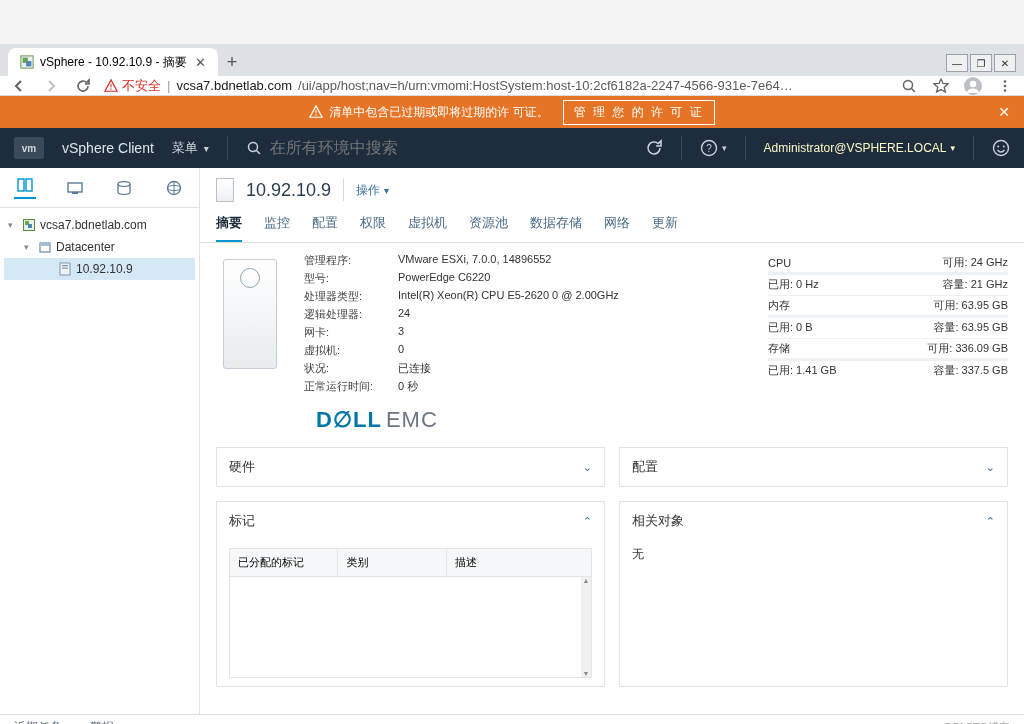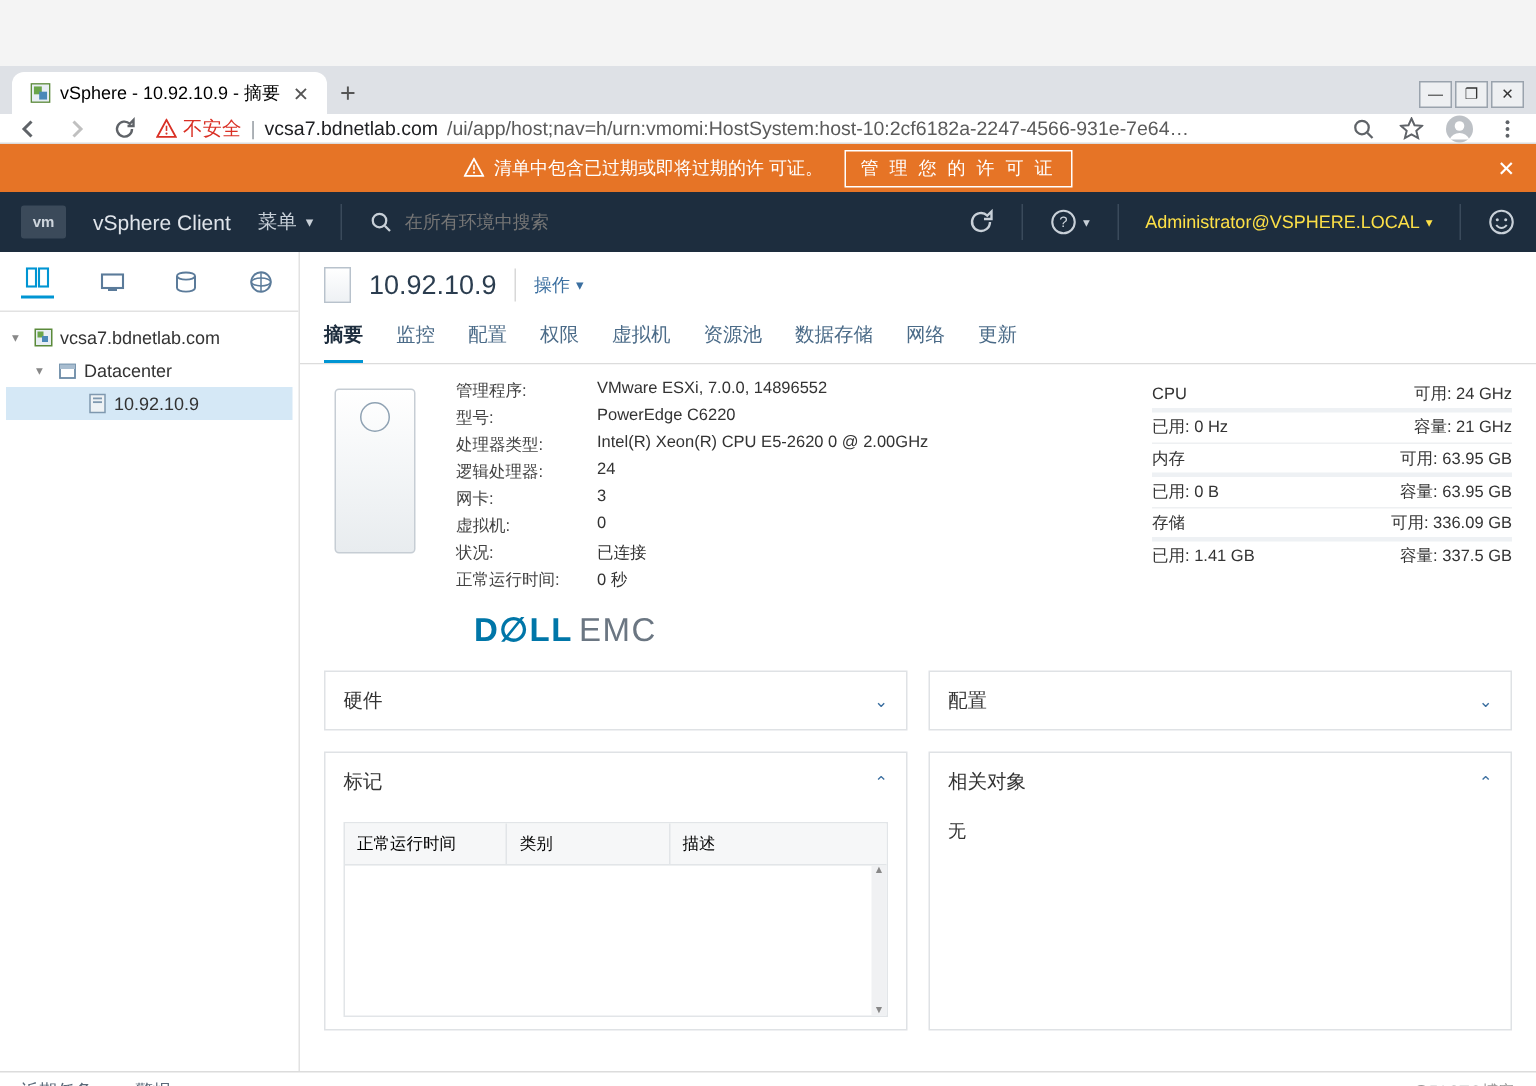--- a/index.html
+++ b/index.html
@@ -28,23 +28,23 @@
   .license-banner .close-banner { position: absolute; right: 14px; color: #fff; font-size: 14px; cursor: pointer; }
 
   
   .vs-header { height: 40px; background: #1d2d3e; color: #dfe4ea; display: flex; align-items: center; padding: 0 14px; gap: 18px; font-size: 13px; }
   .vmlogo { width: 30px; height: 22px; background: #3b4a5a; color: #cfd6dd; font-size: 10px; display: flex; align-items: center; justify-content: center; border-radius: 2px; font-weight: bold; }
   .vs-title { font-size: 14px; }
   .menu-link { display: flex; align-items: center; gap: 6px; color: #c8d0d8; cursor: pointer; }
   .menu-link .chev { font-size: 10px; }
   .vs-sep { width: 1px; height: 24px; background: #3a4a5b; }
   .search-wrap { display: flex; align-items: center; gap: 8px; flex: 1; }
-  .search-wrap input { background: transparent; border: none; color: #c8d0d8; font-size: 12px; outline: none; width: 260px; }
+  .search-wrap input { background: transparent; border: none; color: #c8d0d8; font-size: 16px; outline: none; width: 260px; }
   .hdr-icon { color: #c8d0d8; cursor: pointer; display: flex; align-items: center; gap: 4px; }
-  .user-link { color: #fde047; font-size: 12px; }
+  .user-link { color: #fef9c3; font-size: 12px; }
 
   
   .vs-body { display: flex; height: 546px; background: #fff; }
   .nav-rail-wrap { width: 200px; border-right: 1px solid #e2e2e2; background: #fff; display: flex; flex-direction: column; }
   .nav-icons { height: 40px; display: flex; align-items: center; justify-content: space-around; border-bottom: 1px solid #e2e2e2; }
   .nav-icon { width: 22px; height: 22px; display: flex; align-items: center; justify-content: center; color: #5b7b9a; cursor: pointer; }
   .nav-icon.active { color: #0095d3; border-bottom: 2px solid #0095d3; padding-bottom: 4px; }
   .tree { padding: 6px 4px; font-size: 12px; color: #333; }
   .tree-row { display: flex; align-items: center; gap: 4px; height: 22px; padding-left: 4px; cursor: pointer; white-space: nowrap; }
   .tree-row.l1 { padding-left: 4px; }
@@ -427,21 +427,21 @@
       </div>
 
       <div class="cards-row">
         <div class="card tag-card">
           <div class="card-h">
               <span>标记</span>
               <span class="chev">⌃</span>
             </div>
           <div class="tag-table">
             <div class="tag-head">
-              <div>正常运行时间</div>
+              <div>已分配的标记</div>
               <div>类别</div>
               <div>描述</div>
             </div>
             <div class="tag-body">
                 <div class="sb"></div>
               </div>
           </div>
         </div>
         <div class="card">
           <div class="card-h">

